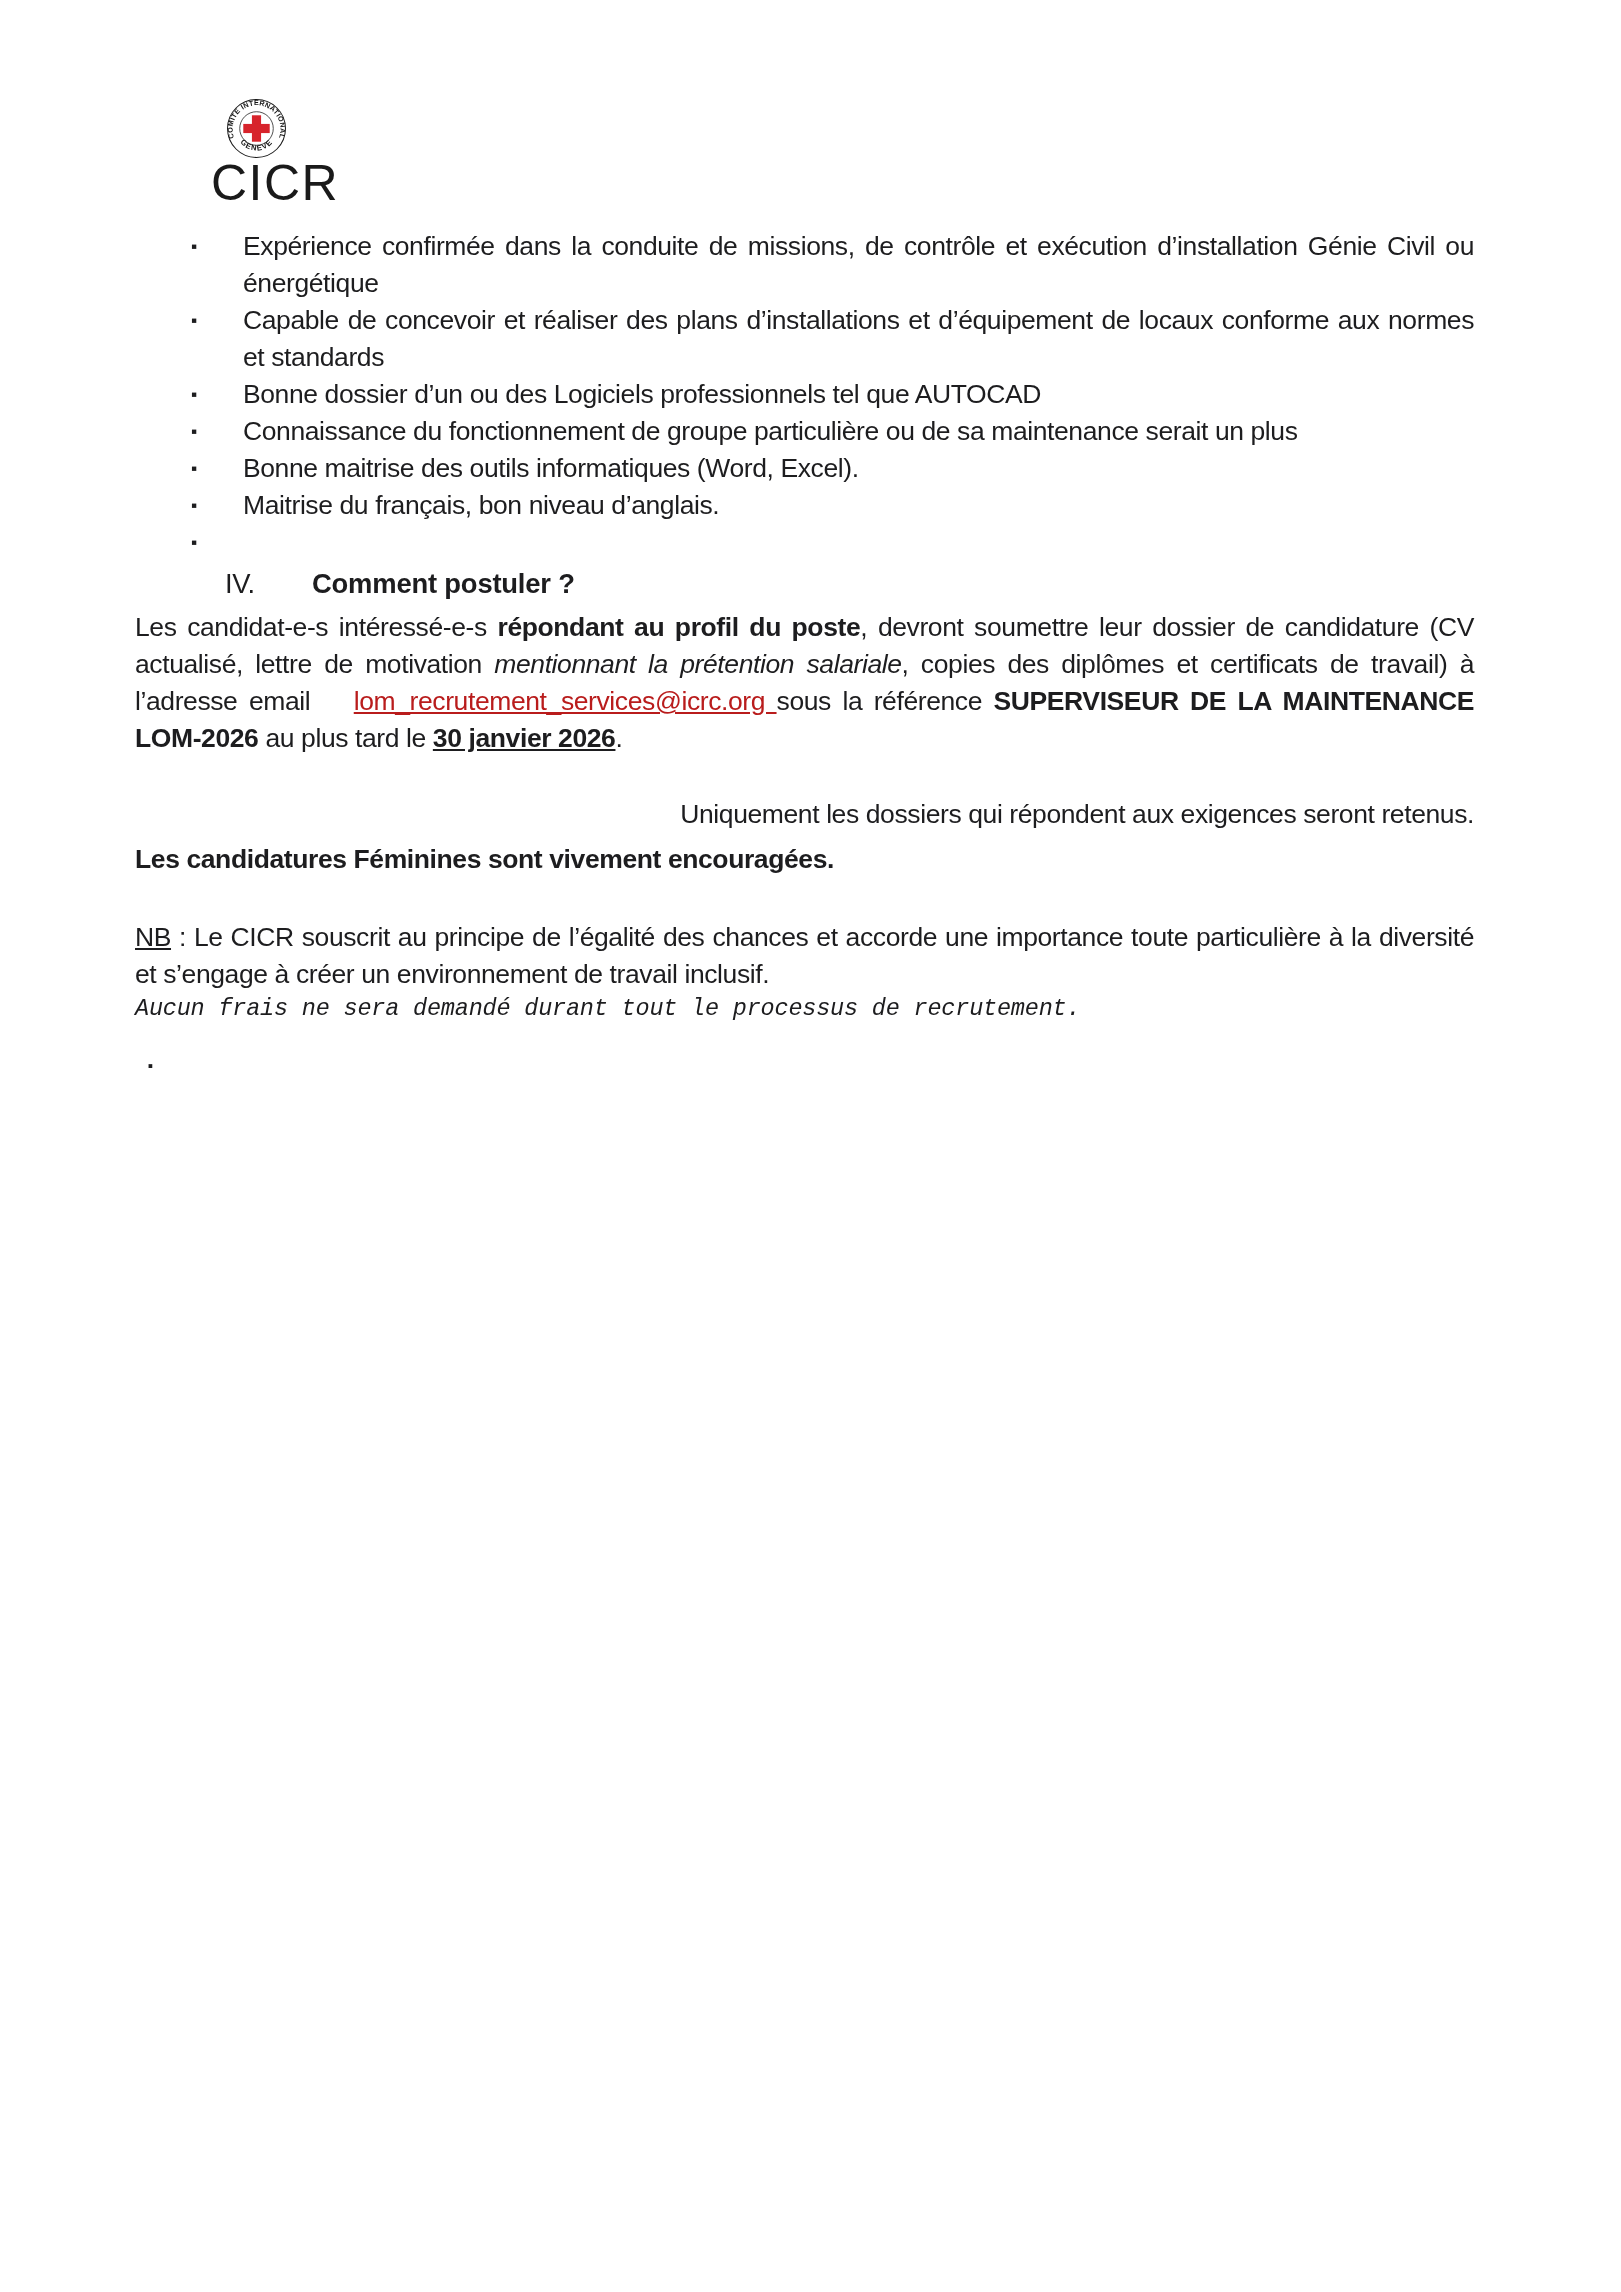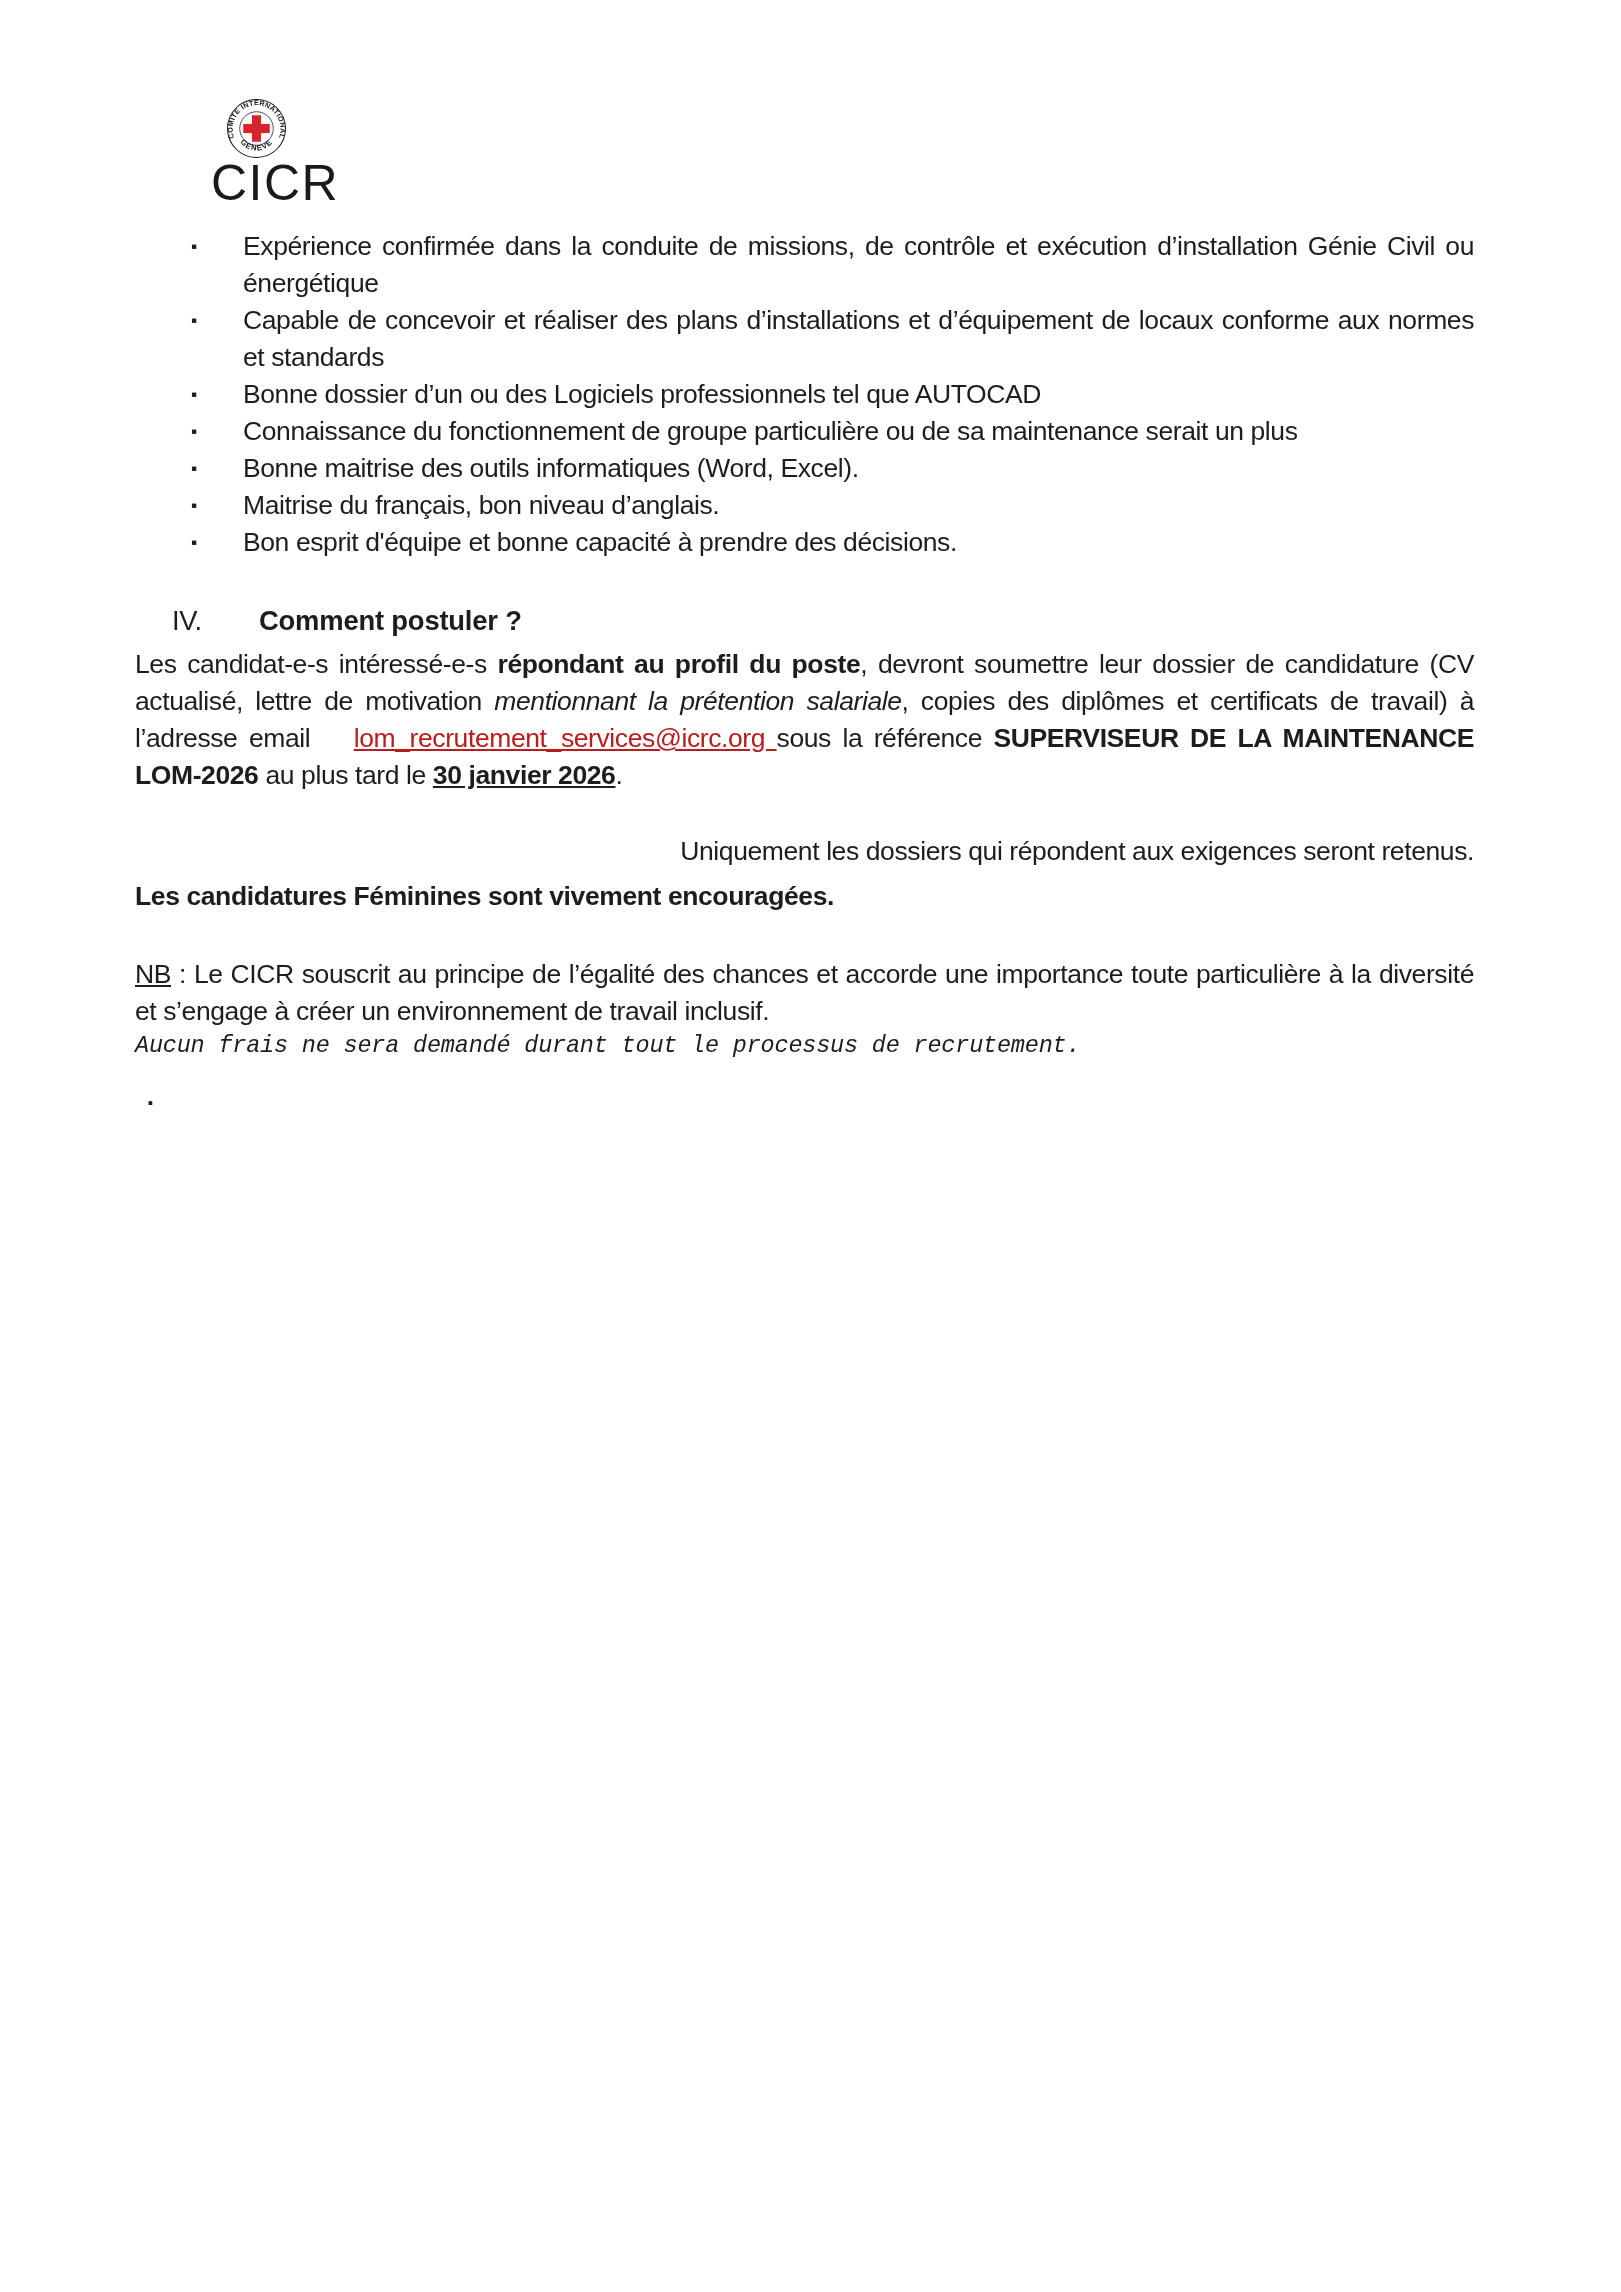--- a/index.html
+++ b/index.html
@@ -44,21 +44,21 @@
     text-align:justify;
   }
   .bullets .marker {
     position:absolute;
     left:56px; top:0;
     font-size:17.6px;
     letter-spacing:0;
   }
 
   
-  .heading { margin-top:41px; margin-left:37px; font-size:27.4px; }
+  .heading { margin-top:41px; margin-left:90px; font-size:27.4px; }
   .h-num { display:inline-block; width:87px; font-weight:400; }
   .h-title { font-weight:700; letter-spacing:-0.2px; }
 
   
   .para { margin-top:7.8px; }
   .justify { text-align:justify; }
   .gap-top { margin-top:39px;text-align:right; }
   strong { font-weight:700; }
   em { font-style:italic; }
   .u { text-decoration:underline; }
@@ -111,21 +111,21 @@
     <div class="wordmark">CICR</div>
   </header>
 
   <ul class="bullets">
     <li><span class="marker">▪</span><span>Expérience confirmée dans la conduite de missions, de contrôle et exécution d’installation Génie Civil ou énergétique</span></li>
     <li><span class="marker">▪</span><span>Capable de concevoir et réaliser des plans d’installations et d’équipement de locaux conforme aux normes et standards</span></li>
     <li><span class="marker">▪</span><span>Bonne dossier d’un ou des Logiciels professionnels tel que AUTOCAD</span></li>
     <li><span class="marker">▪</span><span>Connaissance du fonctionnement de groupe particulière ou de sa maintenance serait un plus</span></li>
     <li><span class="marker">▪</span><span>Bonne maitrise des outils informatiques (Word, Excel).</span></li>
     <li><span class="marker">▪</span><span>Maitrise du français, bon niveau d’anglais.</span></li>
-    <li><span class="marker">▪</span><span>Bon esprit d'équipe et bonne capacité à prendre des décisions.</span></li>
+    <li><span class="marker">▪</span></li>
   </ul>
 
   <div class="heading">
     <span class="h-num">IV.</span><span class="h-title">Comment postuler ?</span>
   </div>
 
   <p class="para justify"><span>Les candidat-e-s intéressé-e-s </span><strong>répondant au profil du poste</strong><span>, devront soumettre leur dossier de candidature (CV actualisé, lettre de motivation </span><em>mentionnant la prétention salariale</em><span>, copies des diplômes et certificats de travail) à l’adresse email </span><a class="email-link">lom_recrutement_services@icrc.org </a><span>sous la référence </span><strong>SUPERVISEUR DE LA MAINTENANCE LOM-2026</strong><span> au plus tard le </span><strong class="u">30 janvier 2026</strong><span>.</span></p>
 
   <p class="para gap-top">Uniquement les dossiers qui répondent aux exigences seront retenus.</p>
   <p class="para bold-line">Les candidatures Féminines sont vivement encouragées.</p>

